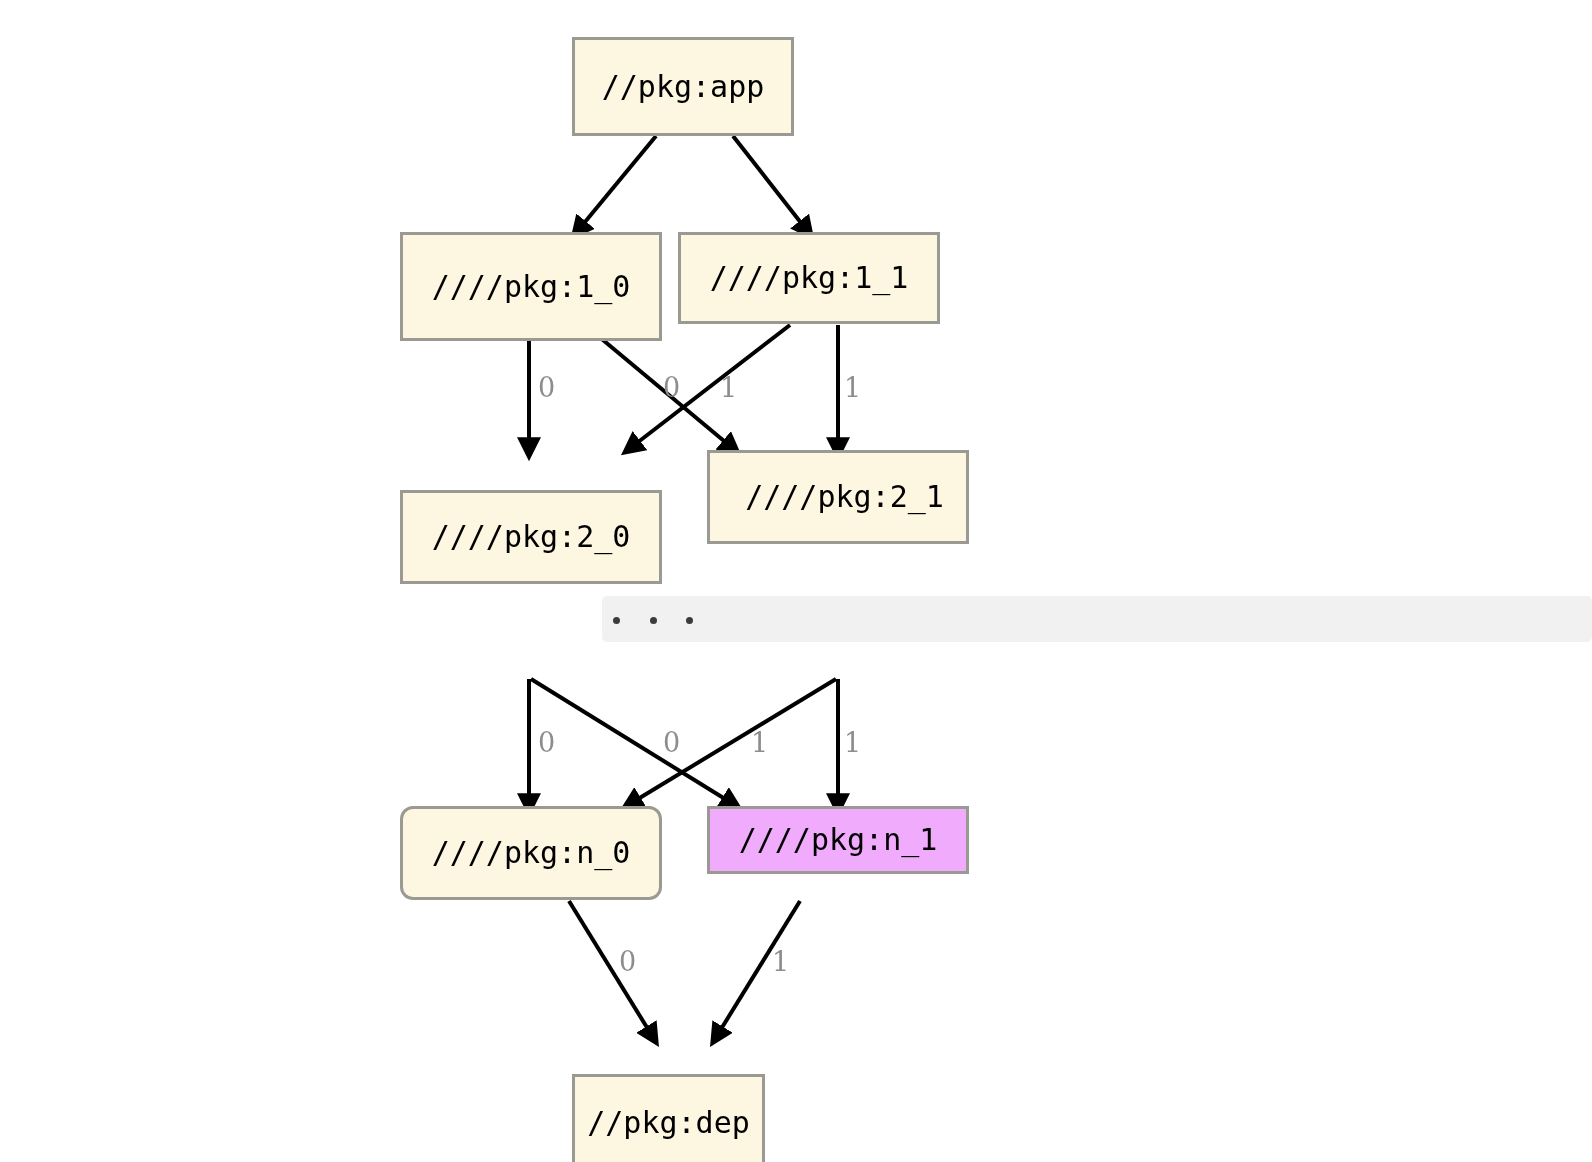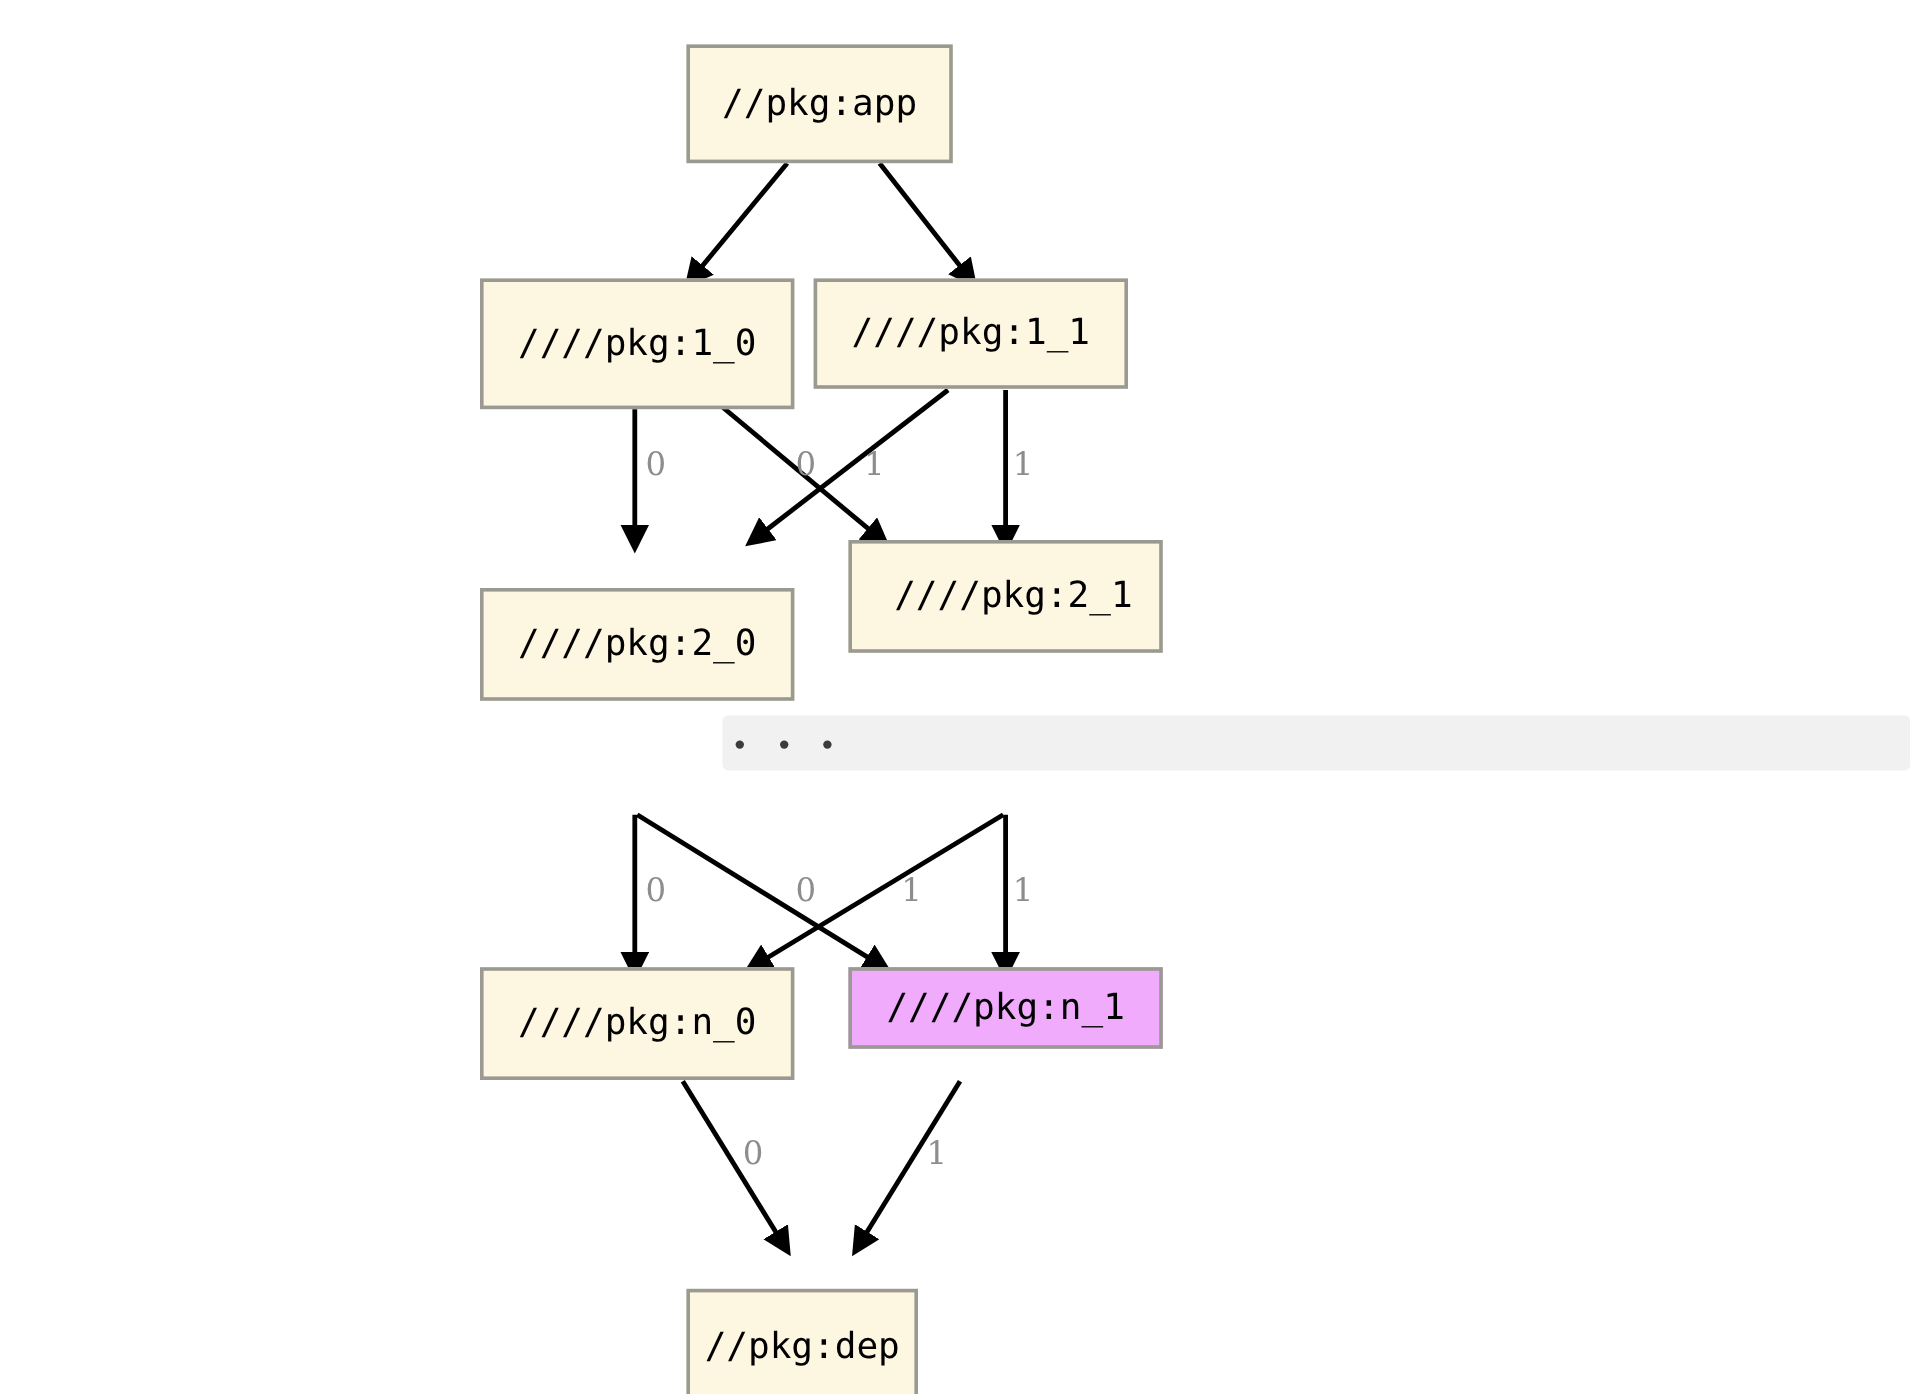--- a/index.html
+++ b/index.html
@@ -102,21 +102,21 @@
       </div>
       <div class="node" style="left: 678px; top: 232px; width: 262px; height: 92px; background: rgb(253, 246, 224); border-color: rgb(154, 154, 146);">
         <span class="node-label">////pkg:1_1</span>
       </div>
       <div class="node" style="left: 400px; top: 450px; width: 262px; height: 94px; background: rgb(253, 246, 224); border-color: rgb(154, 154, 146); margin-top: 40px;">
         <span class="node-label">////pkg:2_0</span>
       </div>
       <div class="node" style="left: 707px; top: 450px; width: 262px; height: 94px; background: rgb(253, 246, 224); border-color: rgb(154, 154, 146); padding-left: 13px;">
         <span class="node-label">////pkg:2_1</span>
       </div>
-      <div class="node" style="left: 400px; top: 806px; width: 262px; height: 94px; background: rgb(253, 246, 224); border-color: rgb(154, 154, 146);">
+      <div class="node" style="left: 400px; top: 806px; width: 262px; height: 94px; background: rgb(253, 246, 224); border-color: rgb(154, 154, 146); border-radius: 13px;">
         <span class="node-label">////pkg:n_0</span>
       </div>
       <div class="node" style="left: 707px; top: 806px; width: 262px; height: 68px; background: #f0abfc; border-color: rgb(154, 154, 146);">
         <span class="node-label">////pkg:n_1</span>
       </div>
       <div class="node" style="left: 572px; top: 1038px; width: 193px; height: 98px; background: rgb(253, 246, 224); border-color: rgb(154, 154, 146); margin-top: 36px;">
         <span class="node-label">//pkg:dep</span>
       </div>
     </div>
   <div id="edge-labels-layer">

